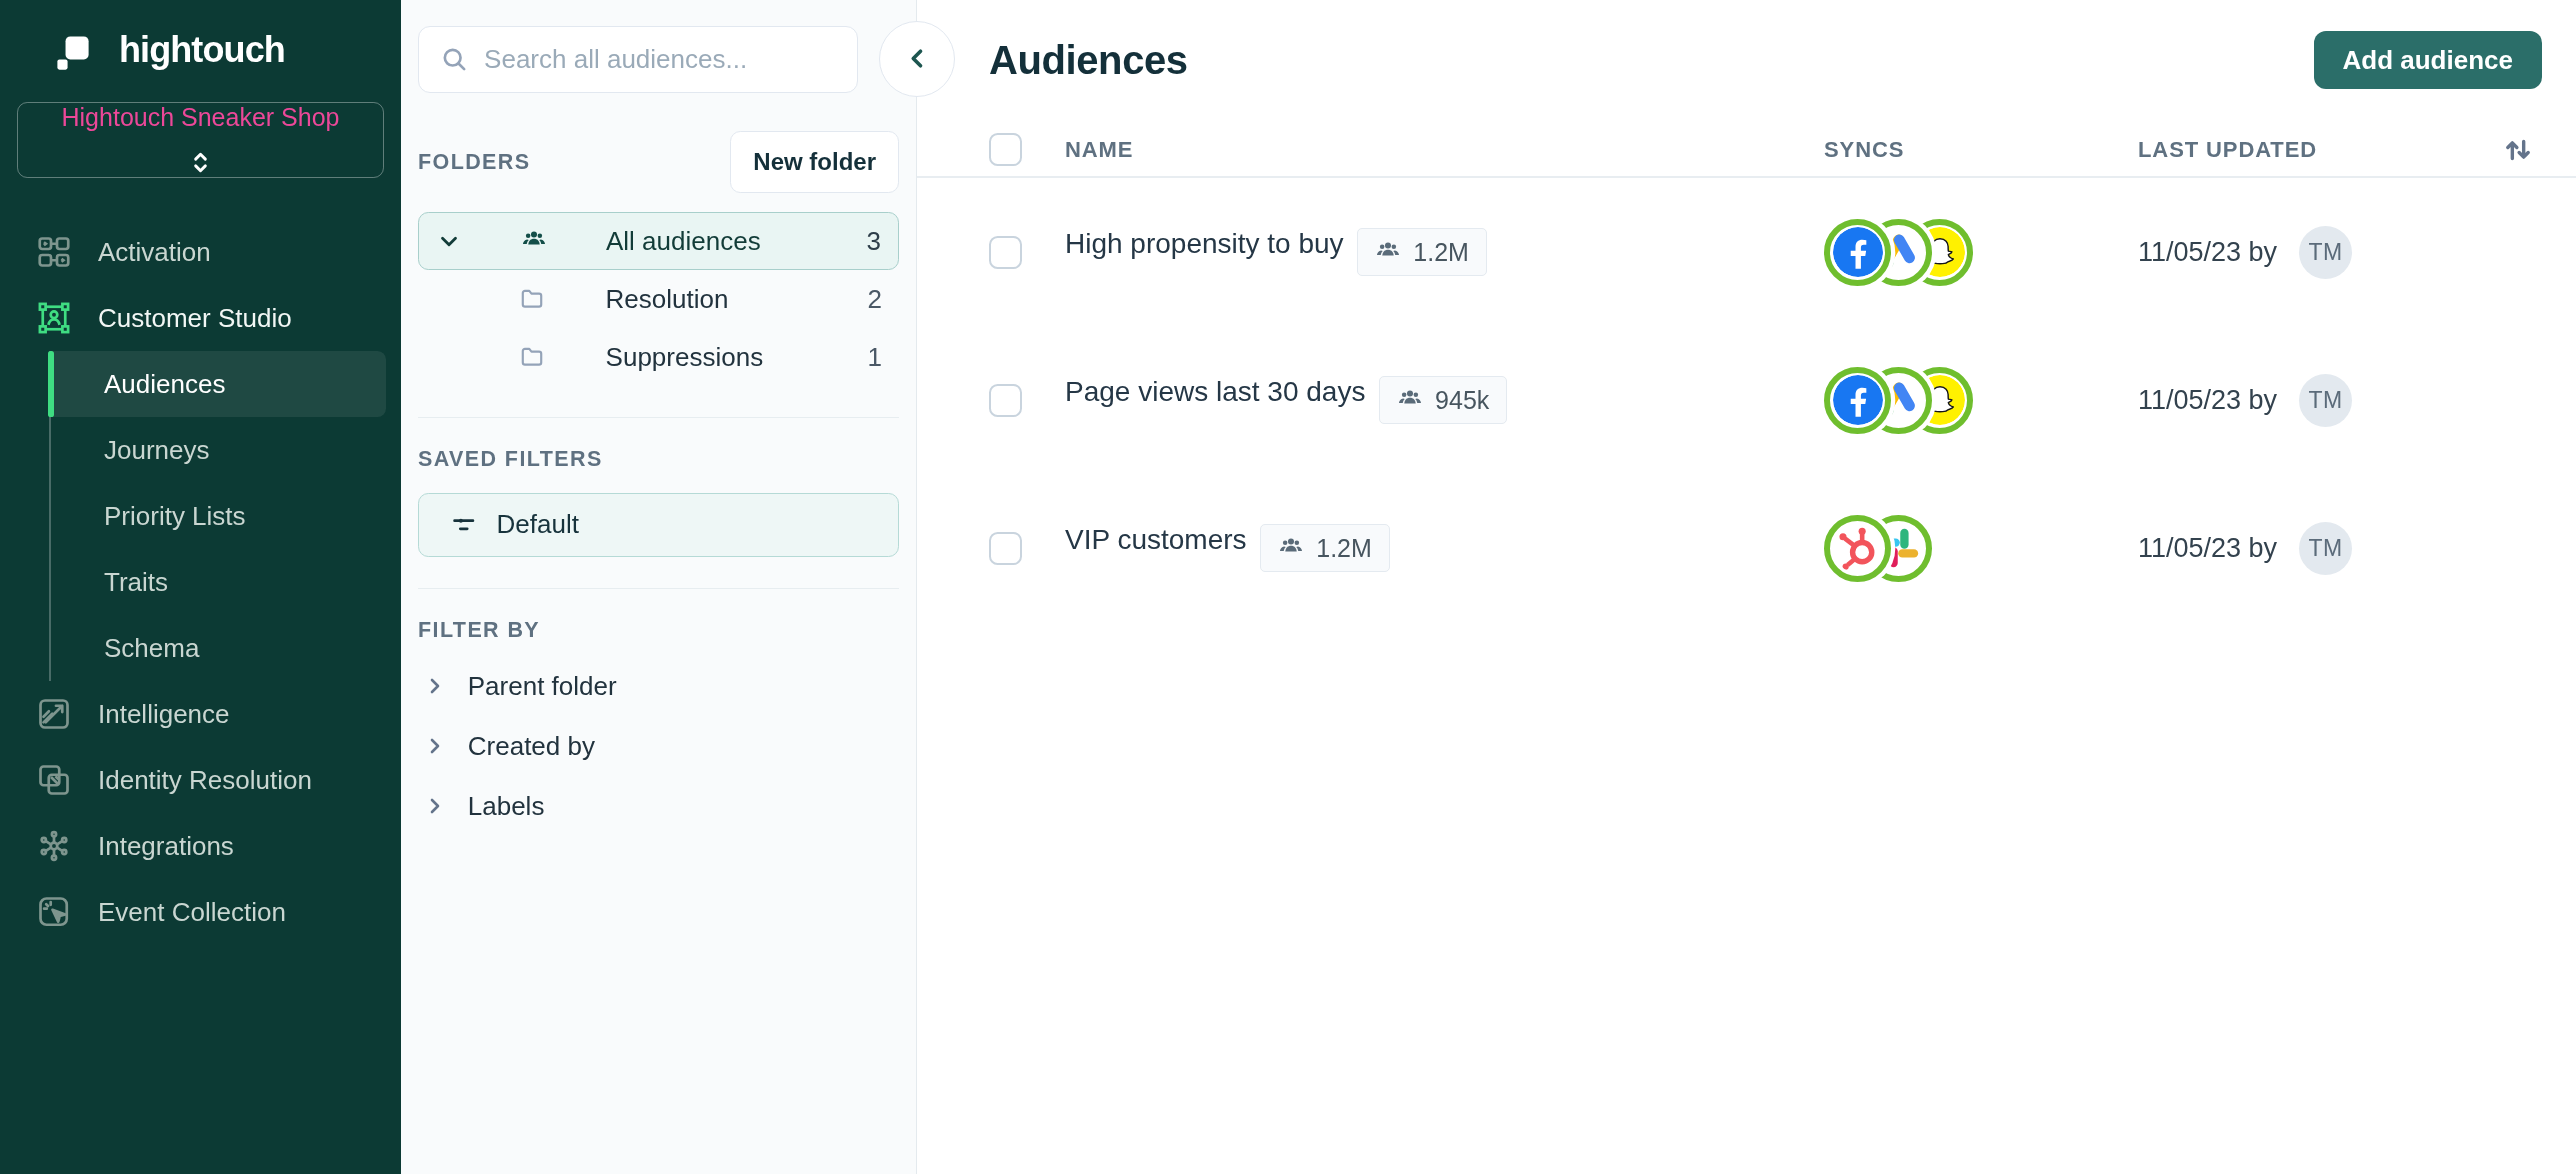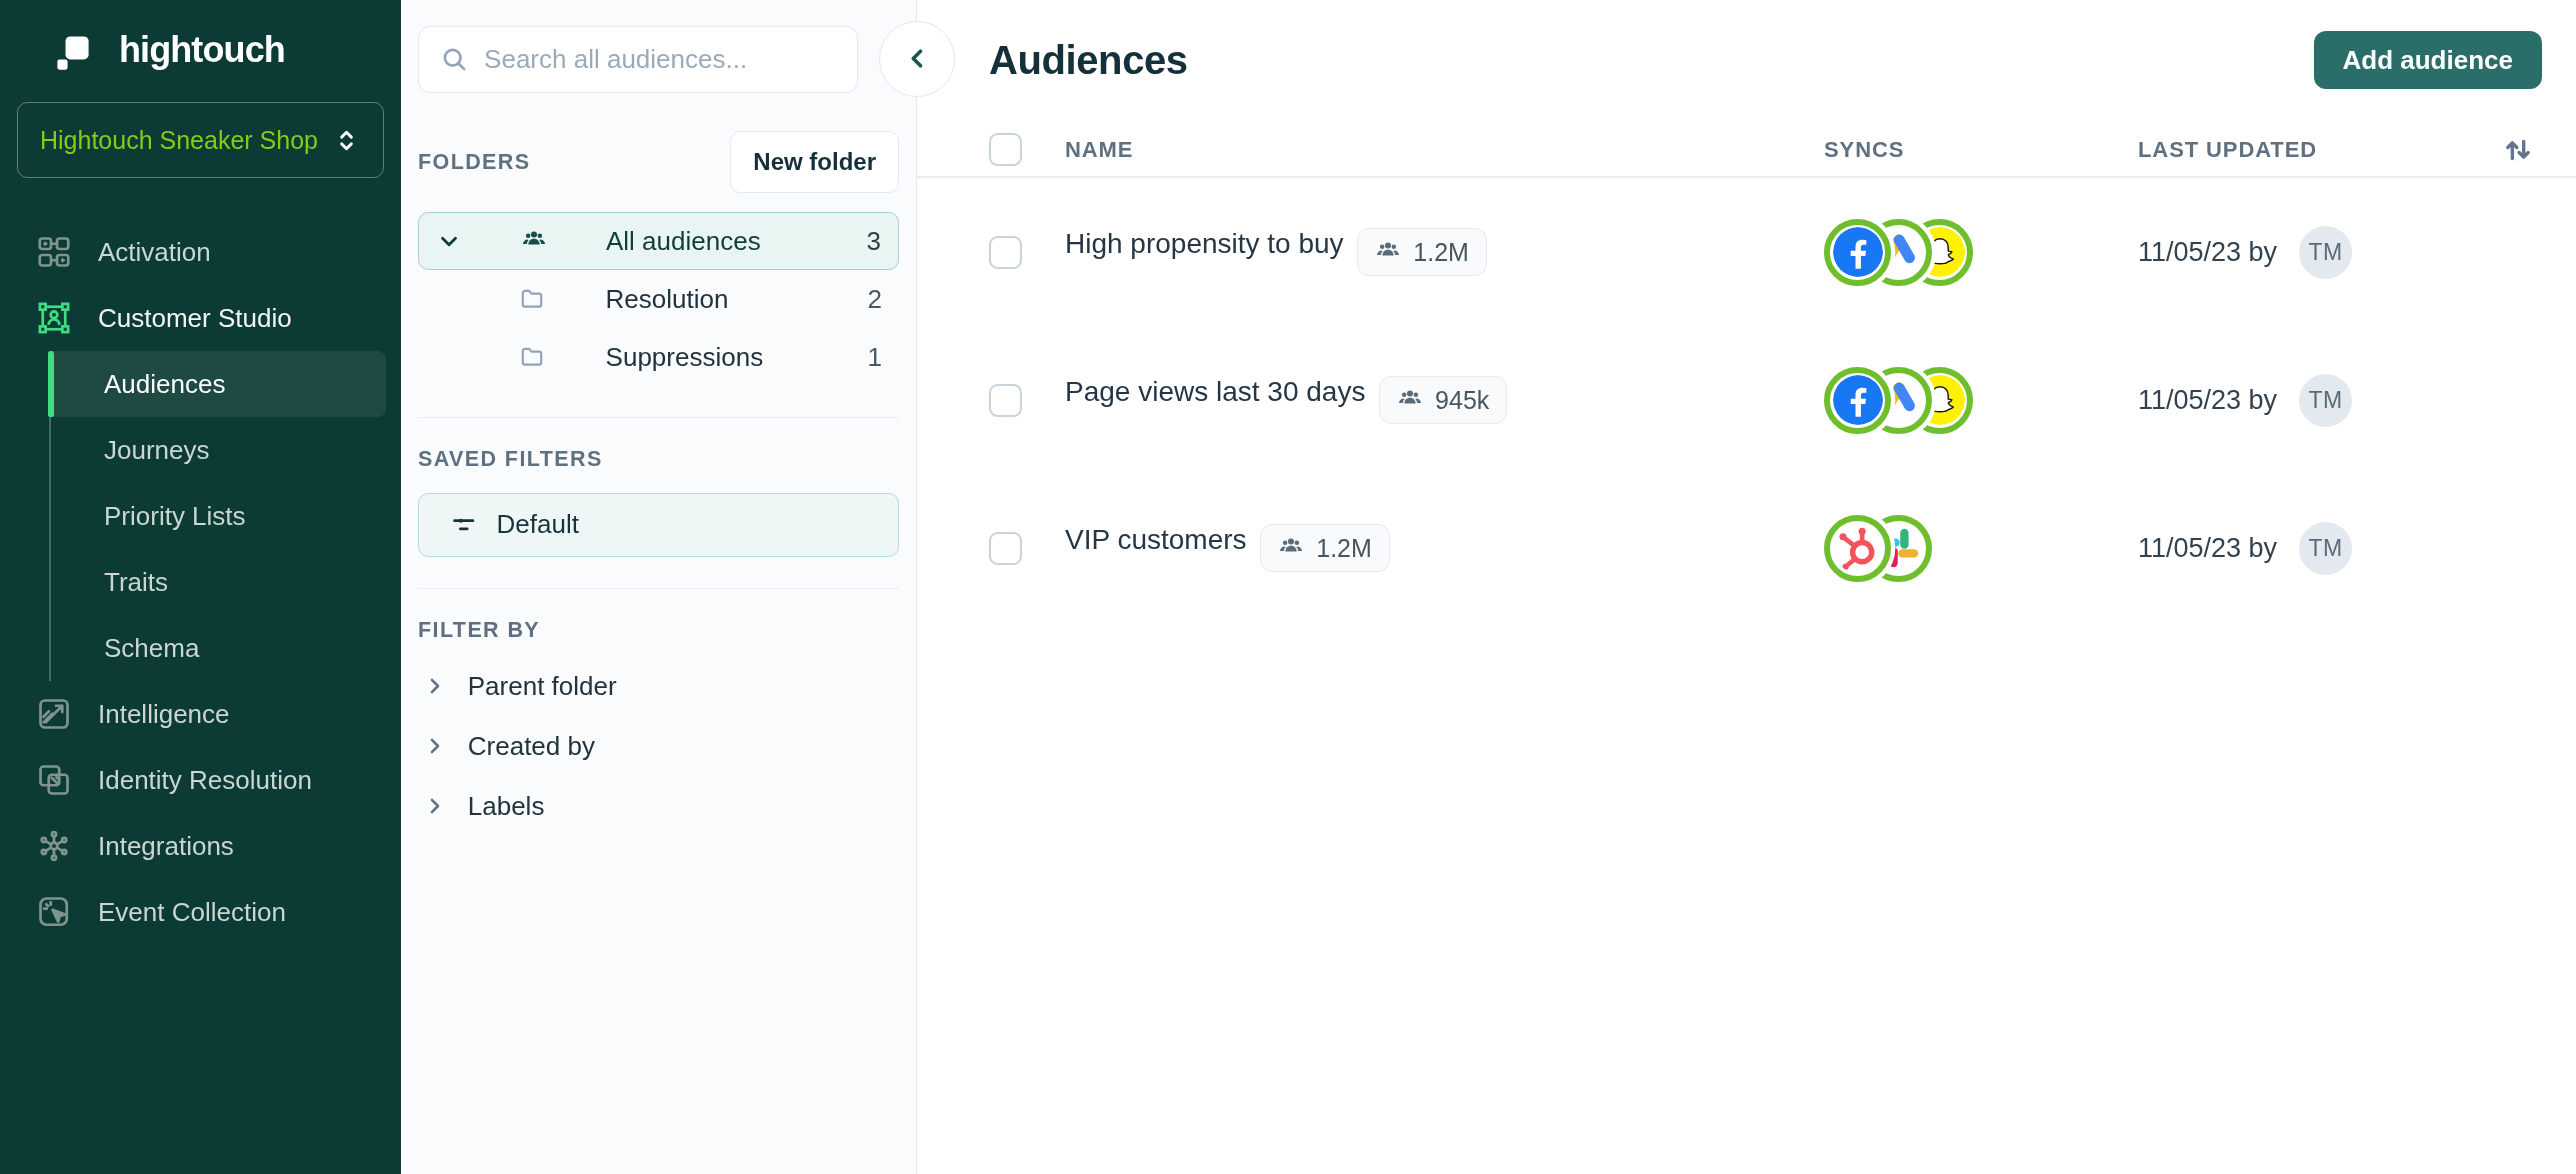--- a/index.html
+++ b/index.html
@@ -7,21 +7,21 @@
     font-family:"Liberation Sans", sans-serif; }
   .app { display:flex; width:2576px; height:1175px; }
 
   
   .sidebar { width:401px; height:100%; background:#0C3A34; flex:none; color:#D5E0DC; }
   .logo-row { display:flex; align-items:flex-end; gap:27px; padding:29px 0 0 34px; cursor:pointer;margin-left:20px; }
   .logo-glyph { width:38px; height:38px; }
   .logo-text { color:#fff; font-size:36px; font-weight:700; letter-spacing:-0.9px; }
   .workspace { margin:31px 17px 0 17px; width:367px; height:76px; display:flex; align-items:center;
     justify-content:space-between; padding:0 22px; background:transparent; border:1.7px solid rgba(255,255,255,.35);
-    border-radius:10.3px; color:#84cc16; font-size:25px; cursor:pointer; }
+    border-radius:10.3px; color:#ec4899; font-size:25px; cursor:pointer;flex-direction:column; }
   .workspace svg { width:29px; height:29px; }
   .nav { margin-top:41px; }
   .nav-item { display:flex; align-items:center; gap:26px; height:66px; padding-left:36px;
     font-size:26px; color:#C9D6D1; cursor:pointer; }
   .nav-item .nico { width:36px; height:36px; color:#7E958E; flex:none; }
   .nav-item.cs { color:#F2F7F5; }
   .nav-item.cs .nico { color:#3FDD82; }
   .subnav { margin-left:49px; margin-right:14.6px; border-left:2.6px solid rgba(255,255,255,.25); }
   .subitem { position:relative; display:flex; align-items:center; height:66px; padding-left:53px;
     font-size:26px; color:#C9D6D1; cursor:pointer; }
@@ -90,21 +90,21 @@
   .sort-btn { justify-self:end; width:48px; height:48px; display:flex; align-items:center;
     justify-content:center; background:none; border:none; cursor:pointer; color:#64748B; }
   .sort-btn svg { width:34px; height:34px; }
 
   .trow { height:148px; }
   .checkbox { width:33px; height:33px; border:2.6px solid #C9D4DE; border-radius:8.6px; background:#fff;
     cursor:pointer; }
   .name-cell { display:flex; flex-direction:row; align-items:flex-start; gap:13.7px; }
   .aud-name { font-size:28px; font-weight:500; color:#253746; cursor:pointer; }
   .size-badge { display:inline-flex; align-items:center; gap:12px; height:48px; padding:0 17px;
-    background:#F8FAFC; border:1.7px solid #E4EAF0; border-radius:12px; }
+    background:#F8FAFC; border:1.7px solid #E4EAF0; border-radius:5px; }
   .size-badge svg { width:26px; height:26px; color:#5A6B79; }
   .size-badge span { font-size:25px; color:#47555F; }
 
   .syncs-cell { display:flex; align-items:center; }
   .sync-icon { width:67px; height:67px; border-radius:50%; background:#fff; border:6px solid #6FBE2E;
     box-shadow:0 0 0 4.3px #fff; display:flex; align-items:center; justify-content:center; flex:none;
     cursor:pointer; }
   .sync-icon + .sync-icon { margin-left:-26px; }
   .syncs-cell .sync-icon:nth-child(1){ z-index:3; } .syncs-cell .sync-icon:nth-child(2){ z-index:2; }
   .syncs-cell .sync-icon:nth-child(3){ z-index:1; }

